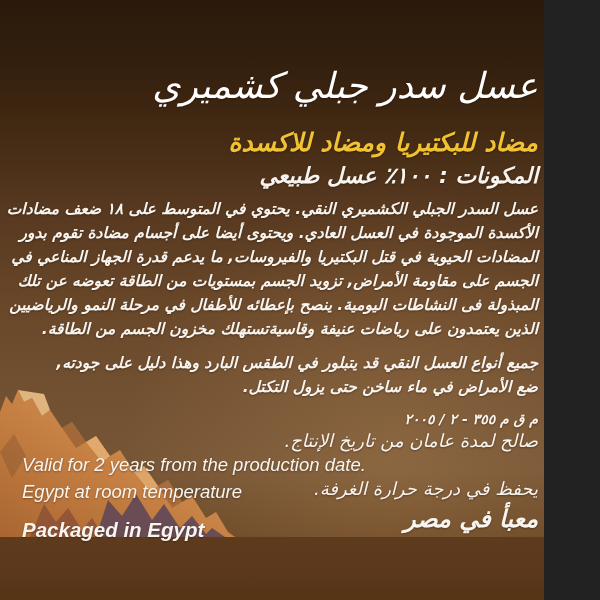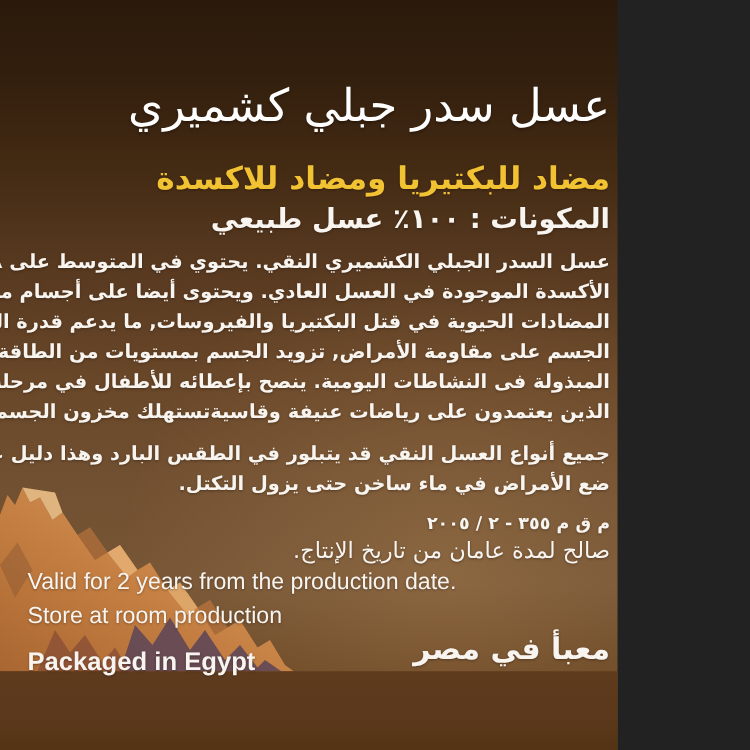--- a/index.html
+++ b/index.html
@@ -1,23 +1,24 @@
 <!DOCTYPE html>
 <html><head>
 <meta charset="utf-8">
 <style>
   html,body{margin:0;padding:0;background:#222;}
   .stage{
-    position:relative;width:494px;height:600px;overflow:hidden;
+    position:relative;width:544px;height:600px;overflow:hidden;
     background:
       radial-gradient(circle at 72% 76%, rgba(210,162,105,0.22) 0%, rgba(210,162,105,0.0) 45%),
       linear-gradient(180deg,
         #2b1a0b 0%, #311e0d 9%, #432a13 22%, #573920 35%,
         #684628 50%, #715031 64%, #775636 78%, #6b4827 89%, #5d3a1e 100%);
     font-family:"DejaVu Sans", sans-serif;
+    font-style:italic;
   }
   .bottom-strip{
     position:absolute;left:0;top:537px;width:600px;height:63px;
     background:linear-gradient(180deg,#5f3b1e 0%, #5b381b 60%, #543415 100%);
   }
   .ar{direction:rtl;text-align:right;color:#f8f4ef;text-shadow:0 1px 2px rgba(20,10,4,.35);}
   .en{direction:ltr;text-align:center;color:#f8f4ef;font-family:"Liberation Sans",sans-serif;text-shadow:0 1px 2px rgba(20,10,4,.35);}
   .abs{position:absolute;white-space:nowrap;}
 
   .title{top:64px;right:6px;font-size:36px;line-height:44px;color:#ffffff;font-weight:400;}
@@ -83,19 +84,20 @@
   </div>
 
   <div class="abs ar crystal-block">
     <div>جميع أنواع العسل النقي قد يتبلور في الطقس البارد وهذا دليل على جودته,</div>
     <div>ضع الأمراض في ماء ساخن حتى يزول التكتل.</div>
   </div>
 
   <div class="abs ar standard">م ق م ٣٥٥ - ٢ / ٢٠٠٥</div>
 
   <div class="abs ar ar-validity">صالح لمدة عامان من تاريخ الإنتاج.</div>
+  <div class="abs ar ar-storage">يحفظ في درجة حرارة الغرفة.</div>
   <div class="abs ar ar-packaged">معبأ في مصر</div>
 
   <div class="abs en en-validity">Valid for 2 years from the production date.</div>
-  <div class="abs en en-storage">Store at room production</div>
+  <div class="abs en en-storage">Egypt at room temperature</div>
   <div class="abs en en-packaged">Packaged in Egypt</div>
 
 </div>
 
 </body></html>

